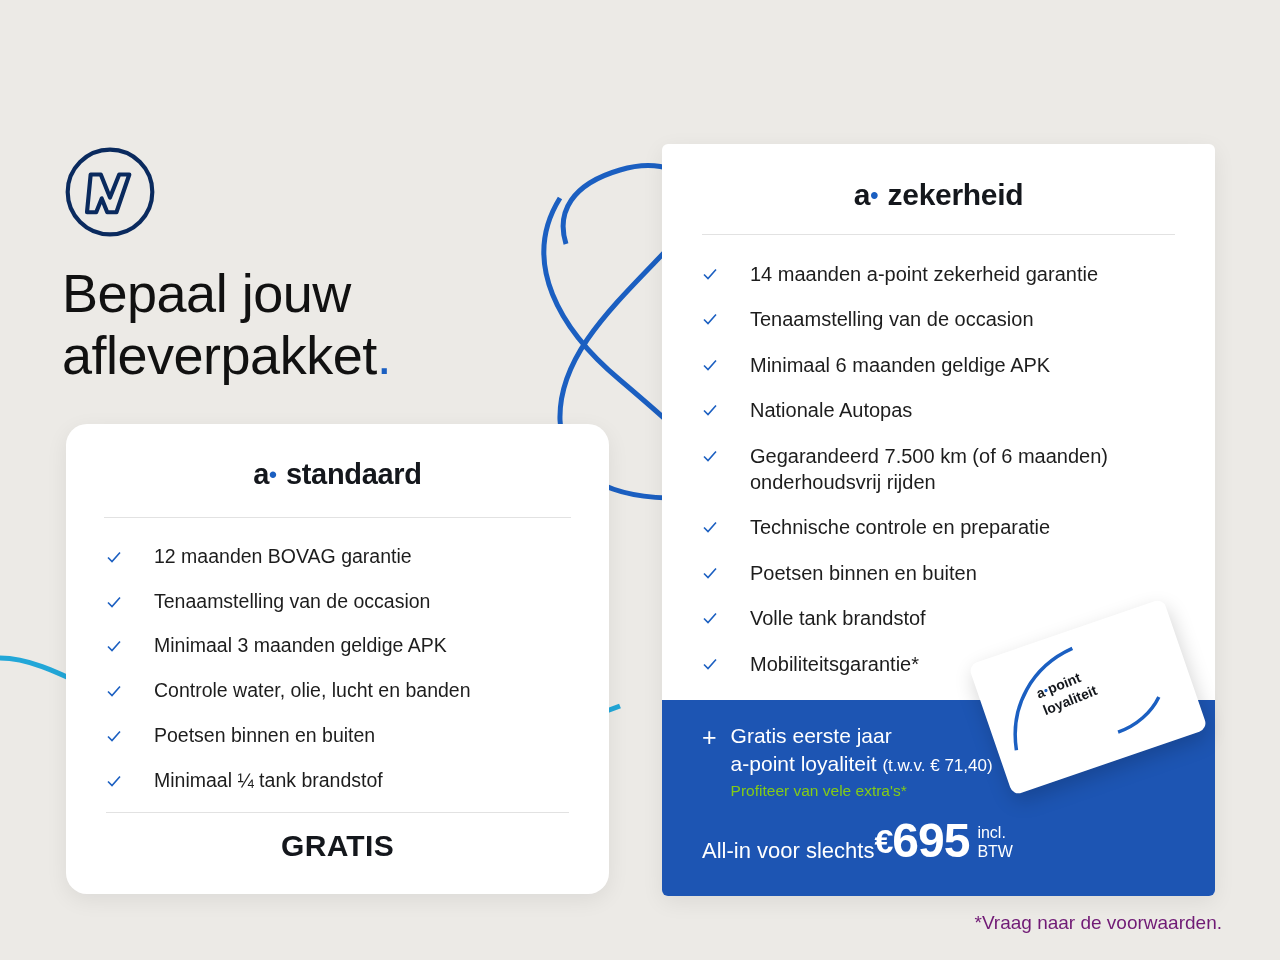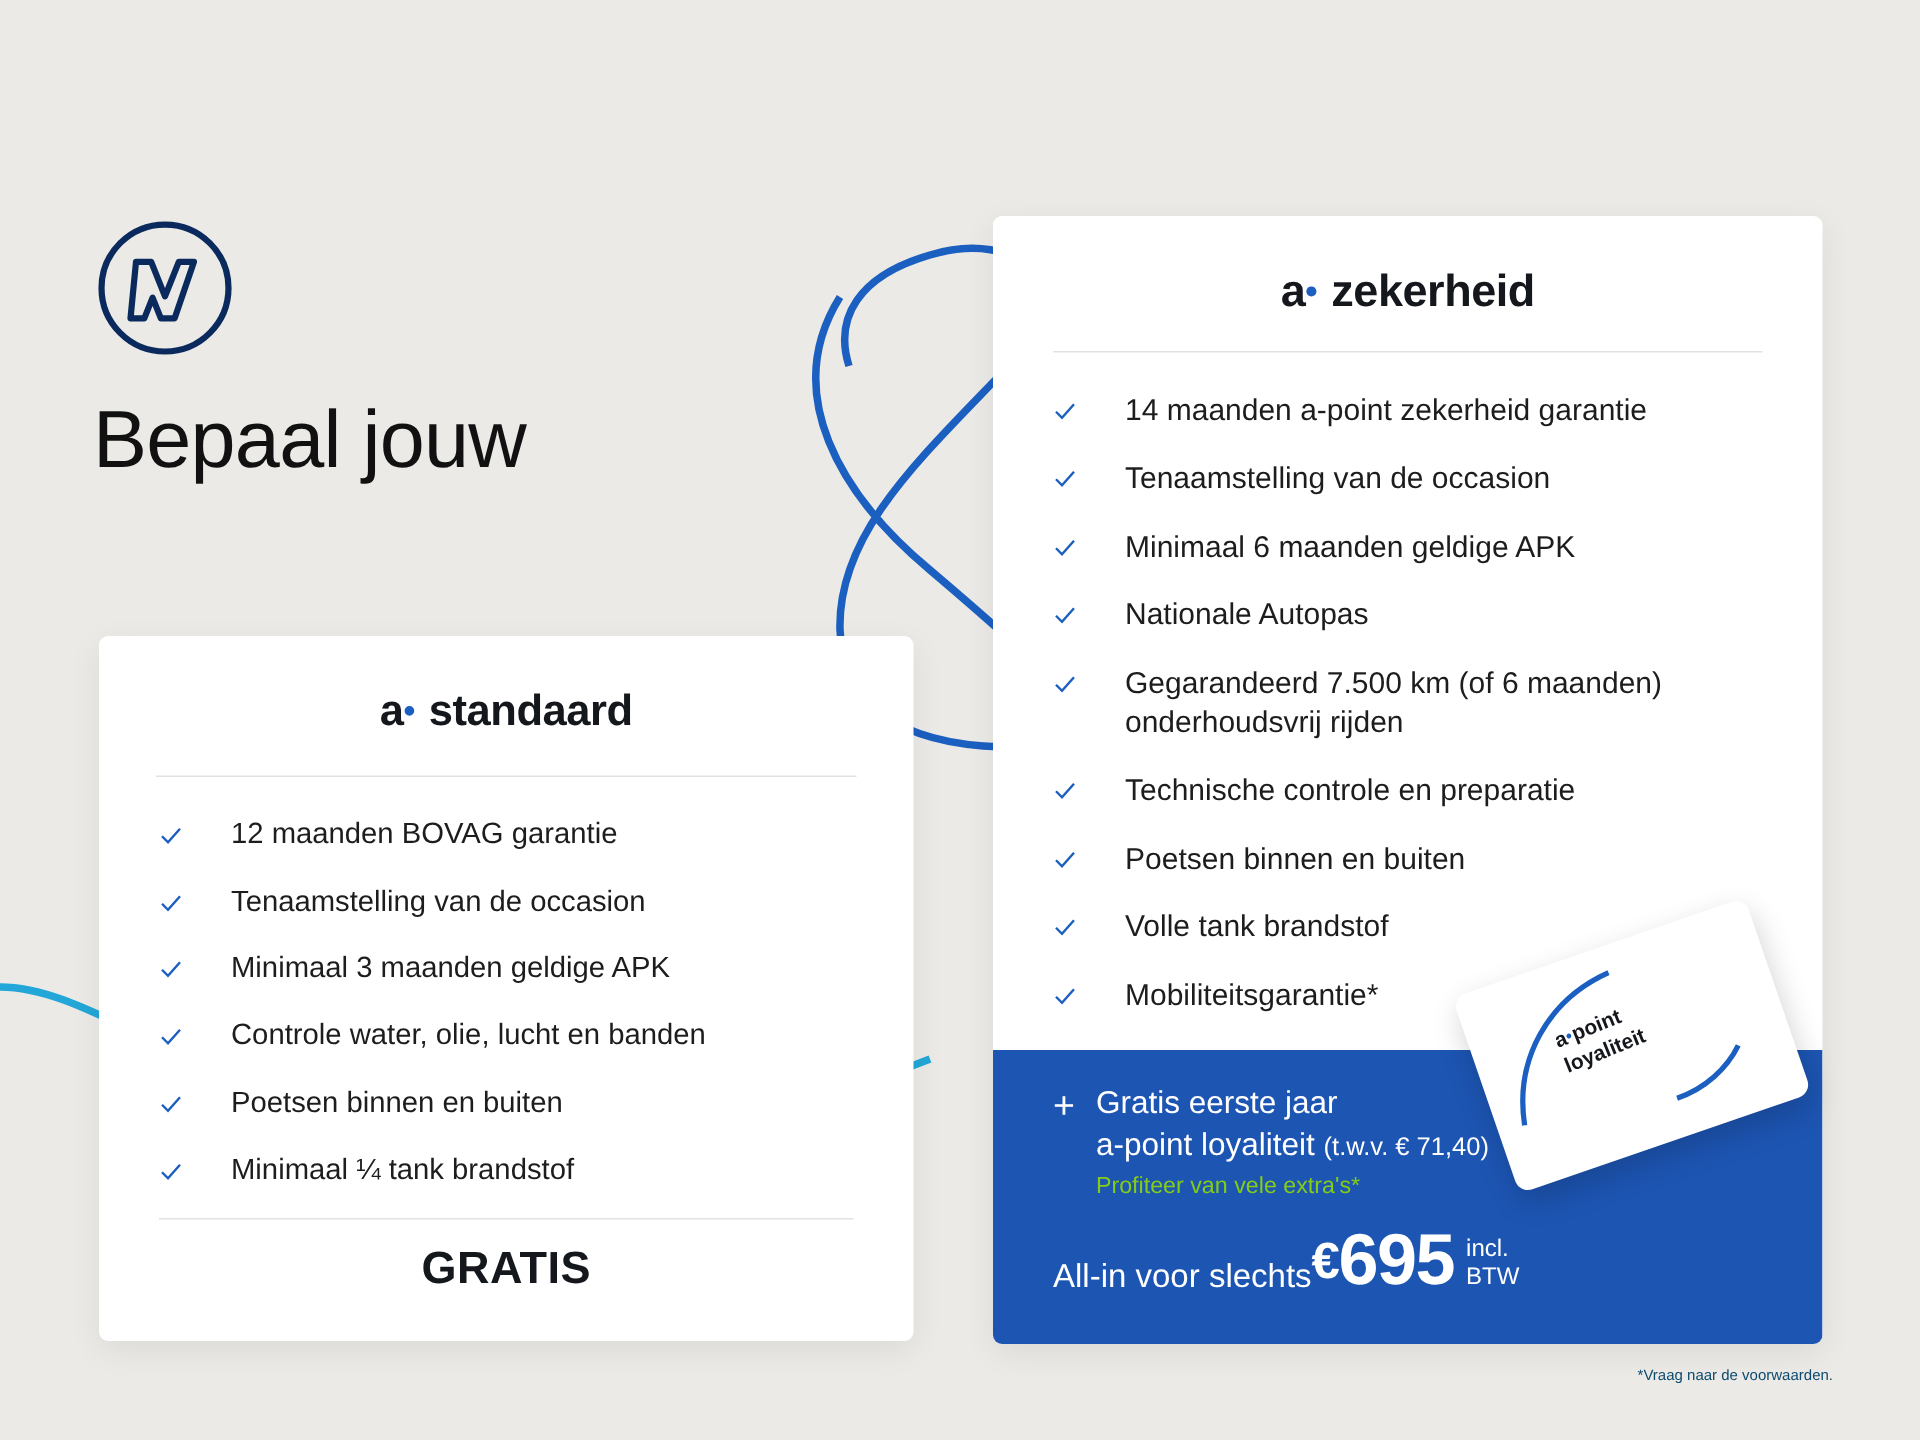--- a/index.html
+++ b/index.html
@@ -59,20 +59,21 @@
     position: absolute;
     background: #ffffff;
     border-radius: 6px;
     box-shadow: 0 6px 22px rgba(0,0,0,0.07);
   }
   .card-standaard {
     left: 66px;
     top: 424px;
     width: 543px;
     height: 470px;
+    border-radius: 21px;
   }
   .card-zekerheid {
     left: 662px;
     top: 144px;
     width: 553px;
     height: 752px;
     overflow: hidden;
   }
 
   .card-title {
@@ -244,22 +245,22 @@
     color: #14171c;
     transform: rotate(-3deg);
   }
   .lc-text .brandmark-dot { font-size: 0.8em; }
 
   
   .footnote {
     position: absolute;
     right: 58px;
     top: 912px;
-    font-size: 10px;
-    color: #0c4a6e;
+    font-size: 19px;
+    color: #701a75;
   }
 </style>
 </head>
 <body>
 
 <div class="stage">
 
   <svg class="swoosh" viewBox="0 0 1280 960">
     <path d="M0 658 C 60 658, 120 720, 250 742 C 380 764, 520 746, 620 706" fill="none" stroke="#22a7d8" stroke-width="5"></path>
     <path d="M560 198 C 520 262, 560 330, 620 380 C 700 448, 760 500, 668 498
@@ -269,20 +270,23 @@
 
   <div class="vw-logo">
     <svg viewBox="0 0 100 100" width="92" height="92">
       <circle cx="50" cy="50" r="46" fill="none" stroke="#0a2a5e" stroke-width="4.5"></circle>
       <path d="M29 31 L40 31 L50 56 L60 31 L71 31 L57 72 L47 72 L41 57 L35 72 L25 72 Z" fill="none" stroke="#0a2a5e" stroke-width="4.5" stroke-linejoin="round"></path>
     </svg>
   </div>
 
   <div class="headline">
     <div>Bepaal jouw</div>
+    <div>
+      <span>afleverpakket</span><span class="dot">.</span>
+    </div>
   </div>
 
   <div class="card card-standaard">
     <div class="card-title">
       <span>a</span><span class="brandmark-dot">•</span>
       <span>standaard</span>
     </div>
     <div class="card-rule"></div>
 
     <ul class="feature-list">

